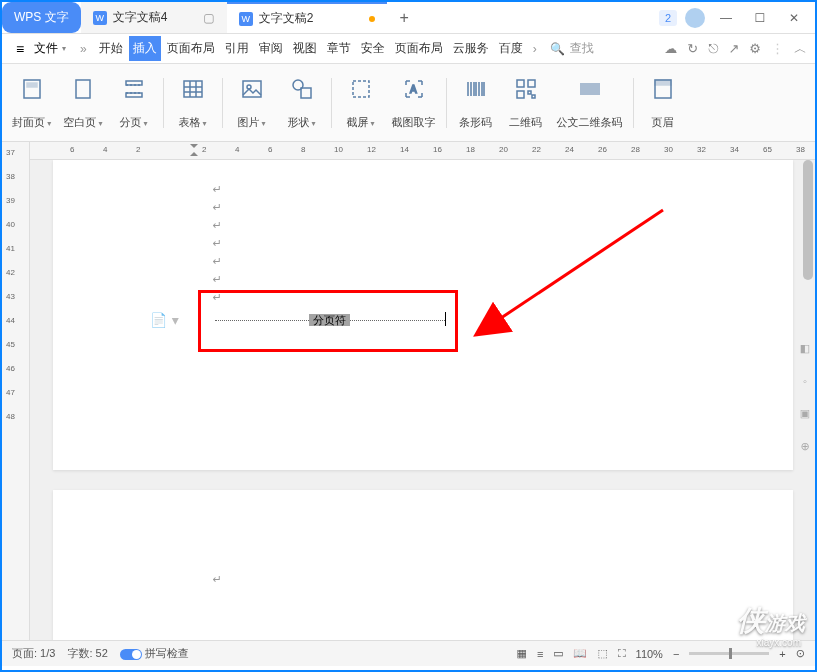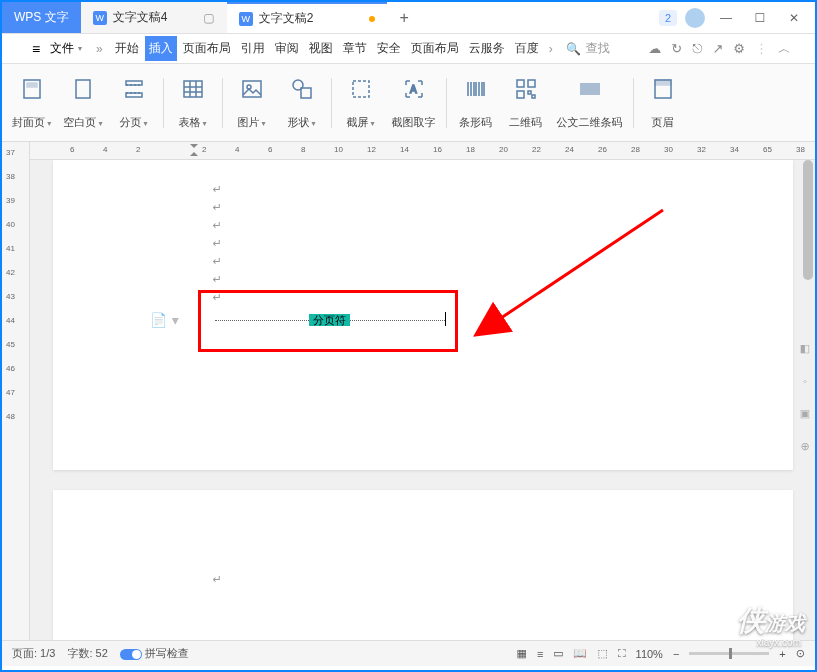--- a/index.html
+++ b/index.html
@@ -1,32 +1,32 @@
 <!DOCTYPE html>
 <html><head>
 <meta charset="utf-8">
 <style>
   * { box-sizing: border-box; margin: 0; padding: 0; font-family: "Microsoft YaHei", sans-serif; }
   body { width: 817px; height: 672px; background: #fff; overflow: hidden; position: relative; border: 2px solid #0a84ff; }
   
   .titlebar { height: 32px; background: #fff; display: flex; align-items: stretch; border-bottom: 1px solid #e0e0e0; }
   .app-tab { display: flex; align-items: center; padding: 0 12px; font-size: 12px; color: #333; gap: 6px; position: relative; }
-  .app-tab.primary { background: #4a8cf7; color: #fff; font-weight: 500; }
+  .app-tab.primary { background: #4a8cf7; color: #fff; font-weight: 500; border-radius: 9px; }
   .app-tab.doc { background: #f5f5f5; }
   .app-tab.active { background: #fff; border-top: 2px solid #4a8cf7; }
   .doc-icon { width: 14px; height: 14px; background: #4a8cf7; color: #fff; font-size: 9px; display: inline-flex; align-items: center; justify-content: center; border-radius: 2px; }
   .tab-dot { width: 6px; height: 6px; background: #ffa500; border-radius: 50%; margin-left: 50px; }
   .tab-close { margin-left: 30px; color: #999; }
   .tab-plus { padding: 0 12px; display: flex; align-items: center; color: #666; font-size: 16px; }
   .titlebar-right { margin-left: auto; display: flex; align-items: center; gap: 8px; padding-right: 8px; }
   .user-badge { background: #e8f0fe; padding: 2px 6px; border-radius: 3px; font-size: 11px; color: #4a8cf7; }
   .avatar { width: 20px; height: 20px; background: #b0d0f0; border-radius: 50%; }
   .win-btn { width: 26px; height: 26px; display: flex; align-items: center; justify-content: center; font-size: 12px; color: #666; }
   
-  .menubar { height: 30px; display: flex; align-items: center; padding: 0 24px; gap: 2px; font-size: 12px; border-bottom: 1px solid #e0e0e0; }
+  .menubar { height: 30px; display: flex; align-items: center; padding: 0 8px; gap: 2px; font-size: 12px; border-bottom: 1px solid #e0e0e0; }
   .menu-file { display: flex; align-items: center; gap: 4px; padding: 4px 6px; }
   .hamburger { display: inline-block; width: 14px; }
   .hamburger::before { content: "≡"; font-size: 14px; }
   .menu-more { color: #999; padding: 0 6px; }
   .menu-item { padding: 4px 4px; color: #333; }
   .menu-item.active { background: #4a8cf7; color: #fff; }
   .menu-chev { color: #999; padding: 0 4px; }
   .search-box { display: flex; align-items: center; gap: 4px; color: #999; padding: 0 8px; }
   .menubar-right { margin-left: auto; display: flex; align-items: center; gap: 10px; color: #888; font-size: 13px; }
   
@@ -51,21 +51,21 @@
   .hruler-indent::before { content: ""; position: absolute; top: 0; left: 0; border: 4px solid transparent; border-top-color: #888; }
   .hruler-indent::after { content: ""; position: absolute; bottom: 0; left: 0; border: 4px solid transparent; border-bottom-color: #888; }
   
   .pages { position: absolute; top: 18px; left: 0; right: 0; bottom: 0; overflow: auto; }
   .page { background: #fff; margin: 0 auto 20px; width: 740px; min-height: 310px; box-shadow: 0 1px 3px rgba(0,0,0,0.1); position: relative; padding: 20px 160px; }
   .page2 { min-height: 160px; }
   .para-mark { color: #999; font-size: 11px; line-height: 18px; }
   
   .highlight-box { position: absolute; border: 3px solid #ff0000; left: 145px; top: 130px; width: 260px; height: 62px; }
   .page-break-line { position: absolute; left: 162px; top: 160px; width: 230px; border-top: 1px dotted #666; text-align: center; font-size: 11px; }
-  .page-break-line span { background: #14b8a6; padding: 0 4px; position: relative; top: -8px; }
+  .page-break-line span { background: #a3a3a3; padding: 0 4px; position: relative; top: -8px; }
   .cursor { position: absolute; left: 392px; top: 152px; width: 1px; height: 14px; background: #000; }
   
   .page-icon { position: absolute; left: 98px; top: 152px; color: #bbb; font-size: 14px; }
   
   .red-arrow { position: absolute; top: 40px; left: 420px; width: 200px; height: 140px; pointer-events: none; }
   
   .scroll-v { position: absolute; right: 0; top: 18px; width: 14px; bottom: 0; background: #f0f0f0; }
   .scroll-v-thumb { position: absolute; top: 0; width: 10px; left: 2px; height: 120px; background: #c0c0c0; border-radius: 5px; }
   
   .side-tools { position: absolute; right: 2px; top: 200px; width: 16px; display: flex; flex-direction: column; gap: 20px; color: #aaa; font-size: 11px; align-items: center; }

